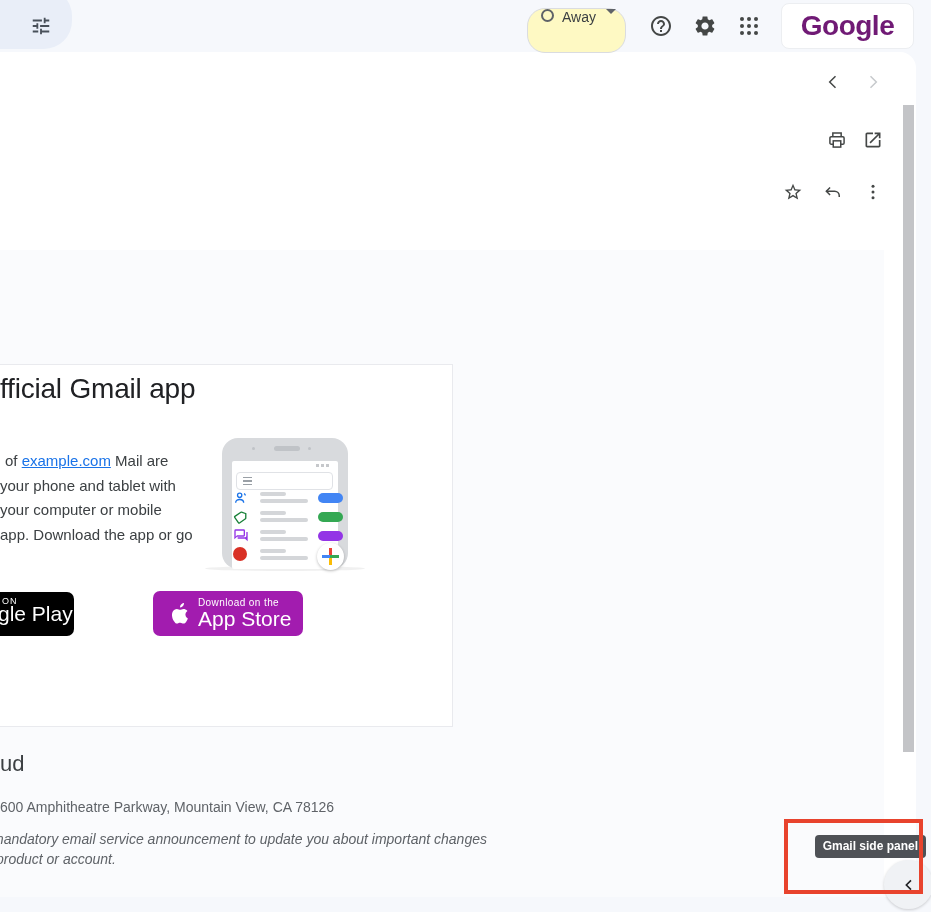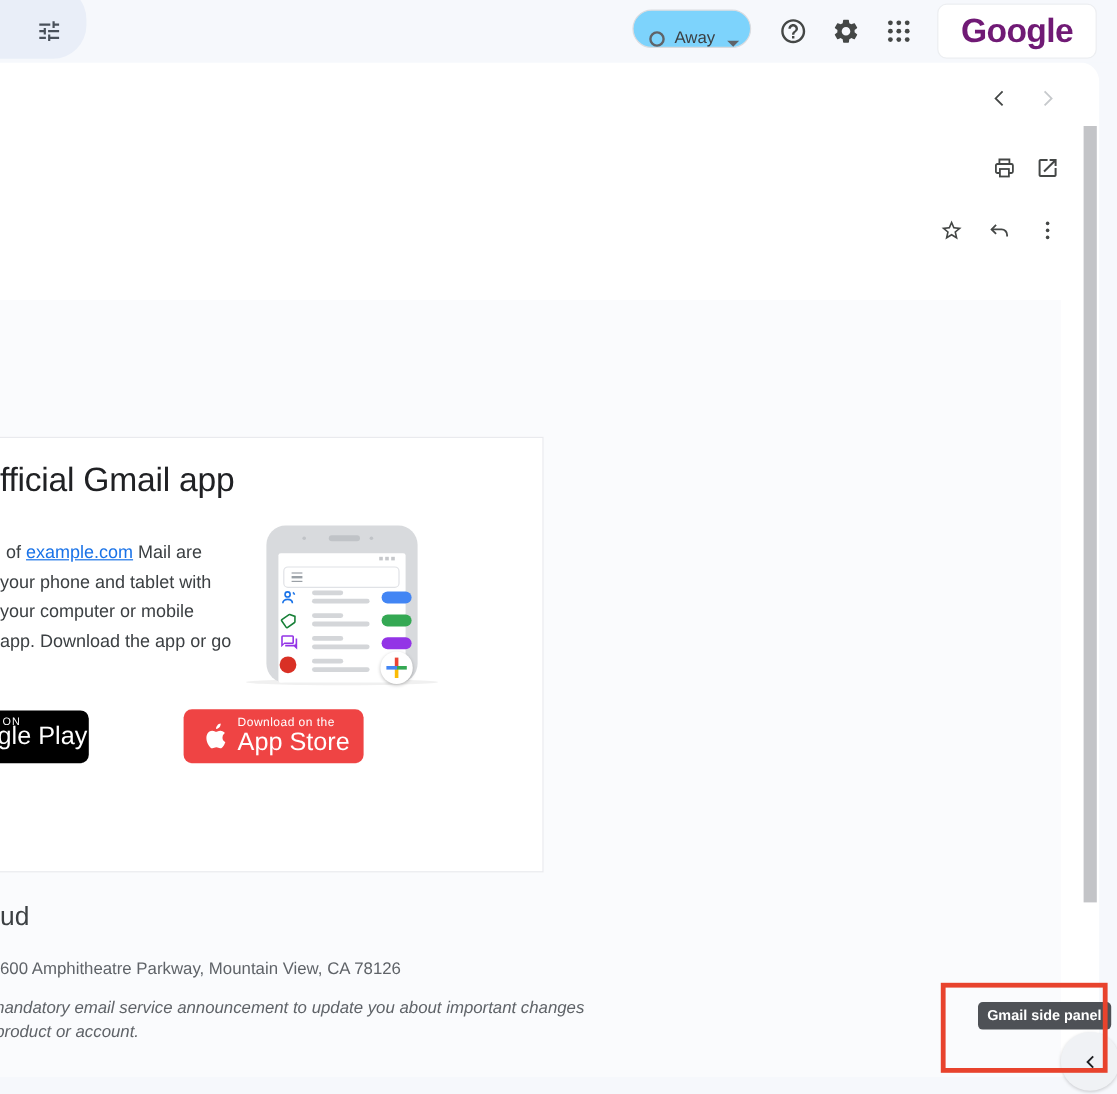--- a/index.html
+++ b/index.html
@@ -12,23 +12,23 @@
     color:#3c4043;
   }
   .abs { position:absolute; }
   svg { display:block; }
 
   
   .topbar { left:0; top:0; width:931px; height:52px; background:#f6f8fc; z-index:5; }
   .search-chip { left:-40px; top:-12px; width:112px; height:61px; background:#e9eef8; border-radius:28px; }
   .tune-icon { left:30px; top:15px; width:22px; height:22px; color:#49505a; }
   .status-pill {
-    left:527px; top:8px; width:99px; height:32px; background:#7dd3fc;
+    left:527px; top:8px; width:99px; height:45px; background:#fef9c3;
     border:1px solid #dadce0; border-radius:18px;
-    display:flex; align-items:flex-end; padding-left:13px; gap:8px;
+    display:flex; align-items:flex-start; padding-left:13px; gap:8px;
   }
   .status-ring { width:13px; height:13px; border:2px solid #5f6368; border-radius:50%; }
   .status-label { font-size:14px; color:#3c4043; }
   .caret-down { width:0; height:0; border-left:5px solid transparent; border-right:5px solid transparent; border-top:5px solid #5f6368; margin-left:2px; }
   .bar-icon { width:24px; height:24px; color:#444746; top:14px; }
   .help-icon { left:649px; }
   .gear-icon { left:693px; }
   .apps-icon { left:737px; }
   .logo-card {
     left:781px; top:3px; width:133px; height:46px; background:#fff;
@@ -47,21 +47,21 @@
   .print-icon { left:827px; top:130px; }
   .open-new-icon { left:863px; top:130px; }
   .star-icon { left:783px; top:182px; }
   .reply-icon { left:823px; top:182px; }
   .more-icon { left:863px; top:182px; }
 
   .scrollbar-thumb { left:903px; top:105px; width:11px; height:647px; background:#c3c4c7; }
 
   
   .email-card { left:-20px; top:364px; width:473px; height:363px; background:#fff; border:1px solid #e9eaee; }
-  .email-heading { left:0; top:384px; font-size:28px; font-weight:500; color:#202124; letter-spacing:-0.2px; white-space:nowrap; }
+  .email-heading { left:0; top:373px; font-size:28px; font-weight:500; color:#202124; letter-spacing:-0.2px; white-space:nowrap; }
   .email-body { left:0; top:449px; width:230px; font-size:15px; line-height:24.5px; color:#3c4043; }
   .email-body .ln { white-space:nowrap; }
   .ln1 { padding-left:5px; }
   a.body-link { color:#1a73e8; text-decoration:underline; }
 
   
   .phone { left:222px; top:438px; width:126px; height:131px; background:#d8dadd; border-radius:16px; }
   .phone-dot { width:3px; height:3px; border-radius:50%; background:#c0c3c7; top:9px; }
   .phone-speaker { left:52px; top:8px; width:26px; height:5px; border-radius:3px; background:#c0c3c7; }
   .phone-screen { left:232px; top:461px; width:106px; height:108px; background:#fff; border-radius:2px; }
@@ -75,21 +75,21 @@
   .red-dot { left:233px; width:14px; height:14px; border-radius:50%; background:#d93025; }
   .fab { left:317px; top:543px; width:27px; height:27px; background:#fff; border-radius:50%; box-shadow:0 1px 3px rgba(0,0,0,.25); }
   .fab .v { position:absolute; left:12px; top:5px; width:3px; height:17px; background:linear-gradient(#ea4335 50%, #fbbc04 50%); }
   .fab .h { position:absolute; left:5px; top:12px; width:17px; height:3px; background:linear-gradient(to right,#4285f4 50%, #34a853 50%); }
   .phone-shadow { left:205px; top:566px; width:160px; height:5px; border-radius:50%; background:rgba(60,64,67,.08); }
 
   
   .play-badge { left:-58px; top:592px; width:132px; height:44px; background:#000; border-radius:7px; }
   .play-top { left:2px; top:596px; color:#fff; font-size:9px; letter-spacing:1px; }
   .play-bottom { left:-2px; top:602px; color:#fff; font-size:21px; font-weight:500; white-space:nowrap; }
-  .store-badge { left:153px; top:591px; width:150px; height:45px; background:#ef4444; border-radius:7px; display:flex; align-items:center; padding-left:13px; }
+  .store-badge { left:153px; top:591px; width:150px; height:45px; background:#a21caf; border-radius:7px; display:flex; align-items:center; padding-left:13px; }
   .apple-icon { width:24px; height:28px; color:#fff; }
   .store-text { margin-left:8px; color:#fff; }
   .store-top { font-size:10px; letter-spacing:.4px; }
   .store-bottom { font-size:21px; font-weight:500; margin-top:0px; line-height:22px; }
 
   
   .footer-brand { left:0; top:751px; font-size:22px; color:#3c4043; white-space:nowrap; }
   .footer-address { left:0; top:799px; font-size:14px; color:#5f6368; white-space:nowrap; }
   .footer-note { font-style:italic; font-size:14px; color:#5f6368; white-space:nowrap; }
   .note1 { left:0; top:831px; text-indent:-8px; }

